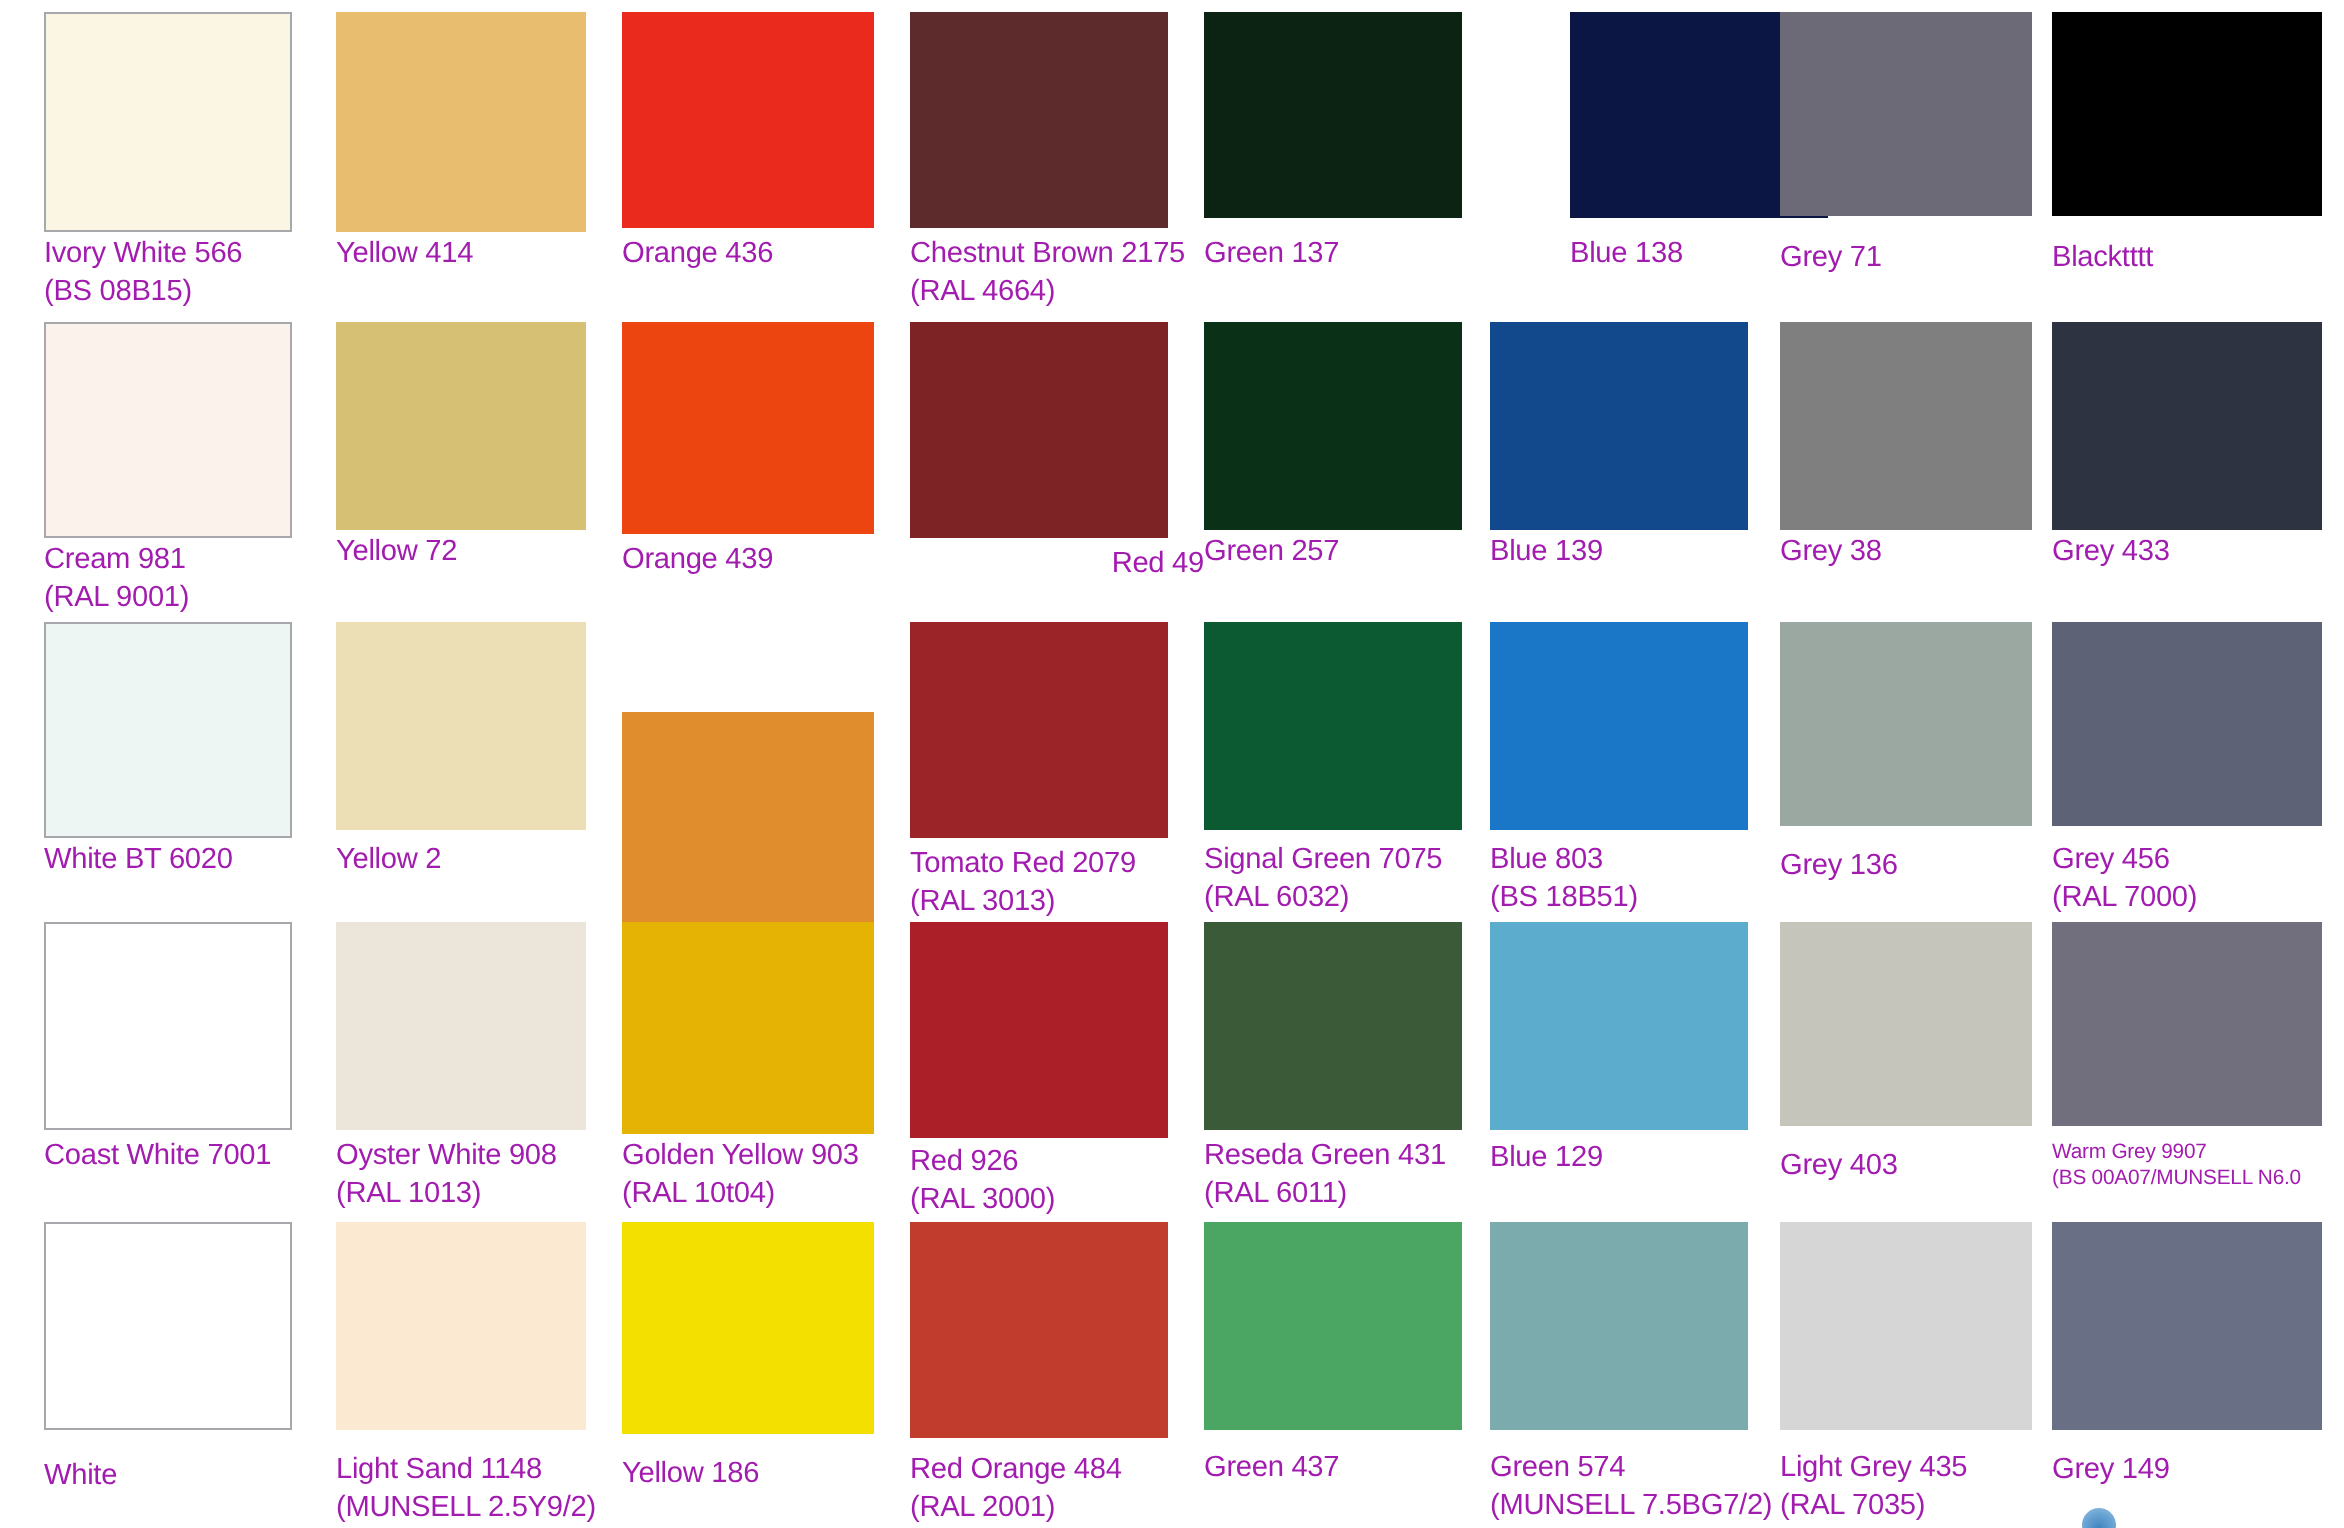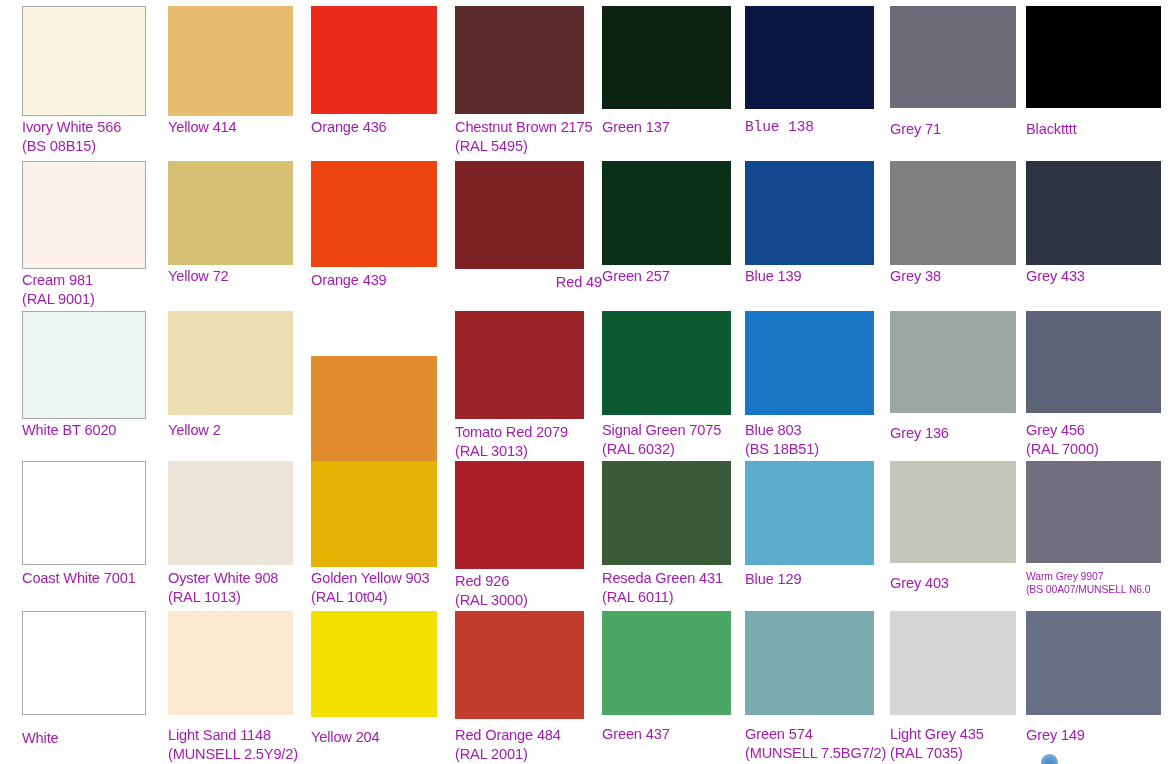--- a/index.html
+++ b/index.html
@@ -77,27 +77,27 @@
     <div class="swatch-cell" style="left: 168px; top: 6px; width: 125px; height: 155px;">
       <div class="swatch-chip" title="colour-reference-chart" style="width: 125px; height: 110px; background: rgb(233, 189, 112);"></div>
       <div class="swatch-label label-normal" style="top: 112px; width: 143px;"><span>Yellow 414</span></div>
     </div>
     <div class="swatch-cell" style="left: 311px; top: 6px; width: 126px; height: 155px;">
       <div class="swatch-chip" title="colour-reference-chart" style="width: 126px; height: 108px; background: rgb(234, 42, 29);"></div>
       <div class="swatch-label label-normal" style="top: 112px; width: 144px;"><span>Orange 436</span></div>
     </div>
     <div class="swatch-cell" style="left: 455px; top: 6px; width: 129px; height: 155px;">
       <div class="swatch-chip" title="colour-reference-chart" style="width: 129px; height: 108px; background: rgb(94, 43, 44);"></div>
-      <div class="swatch-label label-normal" style="top: 112px; width: 147px;"><span>Chestnut Brown 2175</span><span class="code-line">(RAL 5495)</span></div>
+      <div class="swatch-label label-normal" style="top: 112px; width: 147px;"><span>Chestnut Brown 2175</span><span class="code-line">(RAL 4664)</span></div>
     </div>
     <div class="swatch-cell" style="left: 602px; top: 6px; width: 129px; height: 155px;">
       <div class="swatch-chip" title="colour-reference-chart" style="width: 129px; height: 103px; background: rgb(12, 34, 18);"></div>
       <div class="swatch-label label-normal" style="top: 112px; width: 147px;"><span>Green 137</span></div>
     </div>
-    <div class="swatch-cell" style="left: 745px; top: 6px; width: 129px; height: 198px; font-family: Liberation Mono, monospace;">
+    <div class="swatch-cell" style="left: 785px; top: 6px; width: 129px; height: 198px;">
       <div class="swatch-chip" title="colour-reference-chart" style="width: 129px; height: 103px; background: rgb(11, 22, 68);"></div>
       <div class="swatch-label label-normal" style="top: 112px; width: 147px;"><span>Blue 138</span></div>
     </div>
     <div class="swatch-cell" style="left: 890px; top: 6px; width: 126px; height: 155px;">
       <div class="swatch-chip" title="colour-reference-chart" style="width: 126px; height: 102px; background: rgb(108, 106, 118);"></div>
       <div class="swatch-label label-normal" style="top: 114px; width: 144px;"><span>Grey 71</span></div>
     </div>
     <div class="swatch-cell" style="left: 1026px; top: 6px; width: 135px; height: 155px;">
       <div class="swatch-chip" title="colour-reference-chart" style="width: 135px; height: 102px; background: rgb(0, 0, 0);"></div>
       <div class="swatch-label label-normal" style="top: 114px; width: 153px;"><span>Blacktttt</span></div>
@@ -201,21 +201,21 @@
     <div class="swatch-cell" style="left: 22px; top: 611px; width: 124px; height: 153px;">
       <div class="swatch-chip bordered" title="colour-reference-chart" style="width: 124px; height: 104px; background: rgb(255, 255, 255);"></div>
       <div class="swatch-label label-normal" style="top: 118px; width: 142px;"><span>White</span></div>
     </div>
     <div class="swatch-cell" style="left: 168px; top: 611px; width: 125px; height: 153px;">
       <div class="swatch-chip" title="colour-reference-chart" style="width: 125px; height: 104px; background: rgb(251, 233, 210);"></div>
       <div class="swatch-label label-normal" style="top: 115px; width: 143px;"><span>Light Sand 1148</span><span class="code-line">(MUNSELL 2.5Y9/2)</span></div>
     </div>
     <div class="swatch-cell" style="left: 311px; top: 611px; width: 126px; height: 153px;">
       <div class="swatch-chip" title="colour-reference-chart" style="width: 126px; height: 106px; background: rgb(244, 224, 0);"></div>
-      <div class="swatch-label label-normal" style="top: 117px; width: 144px;"><span>Yellow 204</span></div>
+      <div class="swatch-label label-normal" style="top: 117px; width: 144px;"><span>Yellow 186</span></div>
     </div>
     <div class="swatch-cell" style="left: 455px; top: 611px; width: 129px; height: 153px;">
       <div class="swatch-chip" title="colour-reference-chart" style="width: 129px; height: 108px; background: rgb(193, 60, 44);"></div>
       <div class="swatch-label label-normal" style="top: 115px; width: 147px;"><span>Red Orange 484</span><span class="code-line">(RAL 2001)</span></div>
     </div>
     <div class="swatch-cell" style="left: 602px; top: 611px; width: 129px; height: 153px;">
       <div class="swatch-chip" title="colour-reference-chart" style="width: 129px; height: 104px; background: rgb(75, 165, 99);"></div>
       <div class="swatch-label label-normal" style="top: 114px; width: 147px;"><span>Green 437</span></div>
     </div>
     <div class="swatch-cell" style="left: 745px; top: 611px; width: 129px; height: 153px;">

